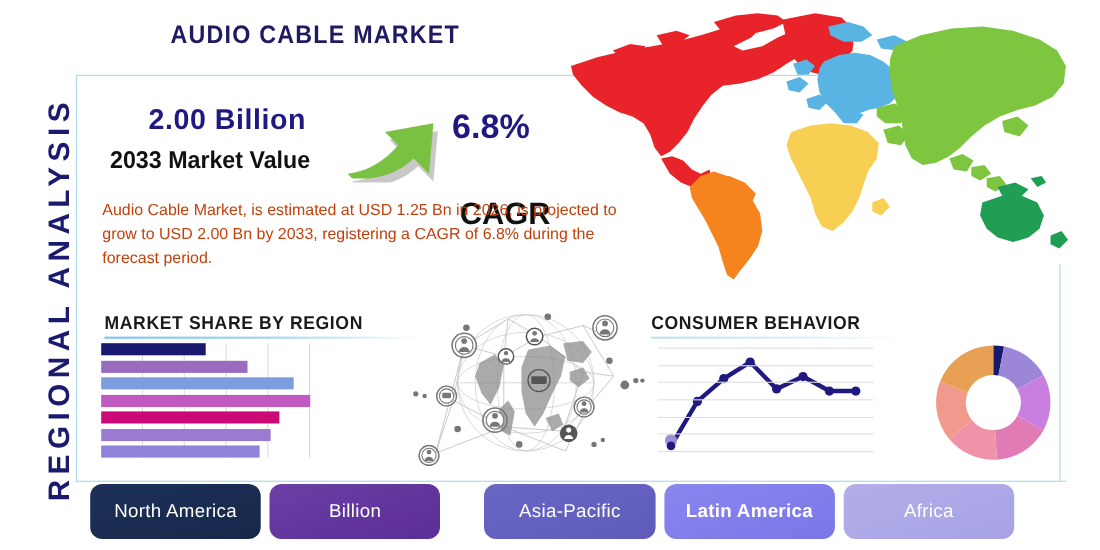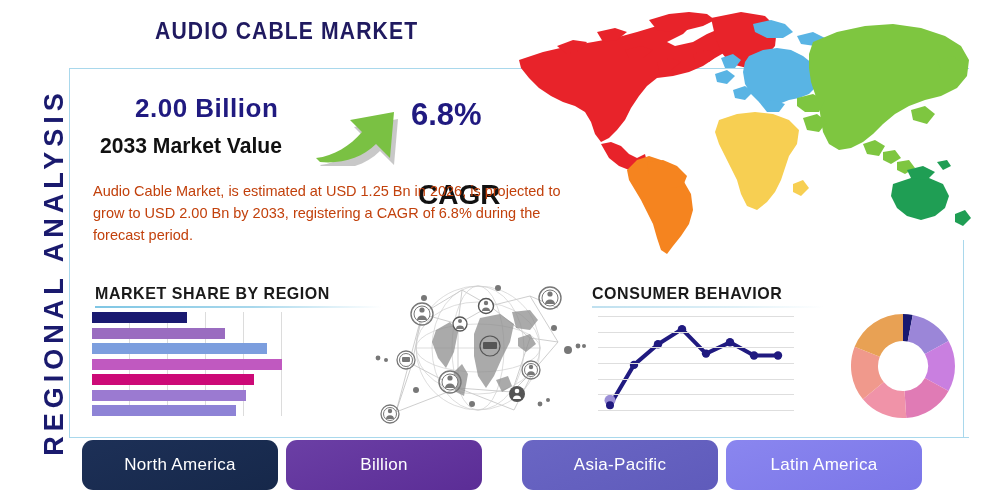--- a/index.html
+++ b/index.html
@@ -133,21 +133,21 @@
   .pill{
     flex:1;border-radius:11px;
     display:flex;align-items:center;justify-content:center;
     color:#ffffff;font-size:17px;
     font-family:"Liberation Sans", sans-serif;
     letter-spacing:.3px;white-space:nowrap;
   }
   .pill.p0{background:linear-gradient(160deg,#1d3057 0%,#16284a 100%);}
   .pill.p1{background:linear-gradient(160deg,#6b3fa5 0%,#5b2d96 100%);}
   .pill.p2{background:linear-gradient(160deg,#6a66c4 0%,#5f5bbb 100%);margin-left:32px;}
-  .pill.p3{background:linear-gradient(160deg,#8a86ef 0%,#7b76e8 100%);}
+  .pill.p3{background:linear-gradient(160deg,#8a86ef 0%,#7b76e8 100%);font-weight:bold;}
   .pill.p4{background:linear-gradient(160deg,#b3aeea 0%,#a7a2e3 100%);}
 </style>
 </head>
 <body>
 
 <div id="stage">
 
   <div class="side-title">REGIONAL ANALYSIS</div>
 
   <div class="main-title">AUDIO CABLE MARKET</div>
@@ -366,15 +366,16 @@
         <path d="M13.933311375658967,87.14604746693188 A52,52 0 0 1 5.651622733810939,34.85752326039673 L30.75558785279372,44.79688618288304 A25,25 0 0 0 34.73716893060527,69.93559974371725 Z" fill="#f0998c"></path>
         <path d="M5.651622733810939,34.85752326039673 A52,52 0 0 1 53.99999999999999,2 L53.99999999999999,29 A25,25 0 0 0 30.75558785279372,44.79688618288304 Z" fill="#e8a154"></path>
       </svg>
   </div>
 
   <div class="pills" id="pills">
       <div class="pill p0">North America</div>
       <div class="pill p1">Billion</div>
       <div class="pill p2">Asia-Pacific</div>
       <div class="pill p3">Latin America</div>
+      <div class="pill p4">Africa</div>
     </div>
 
 </div>
 
 </body></html>

